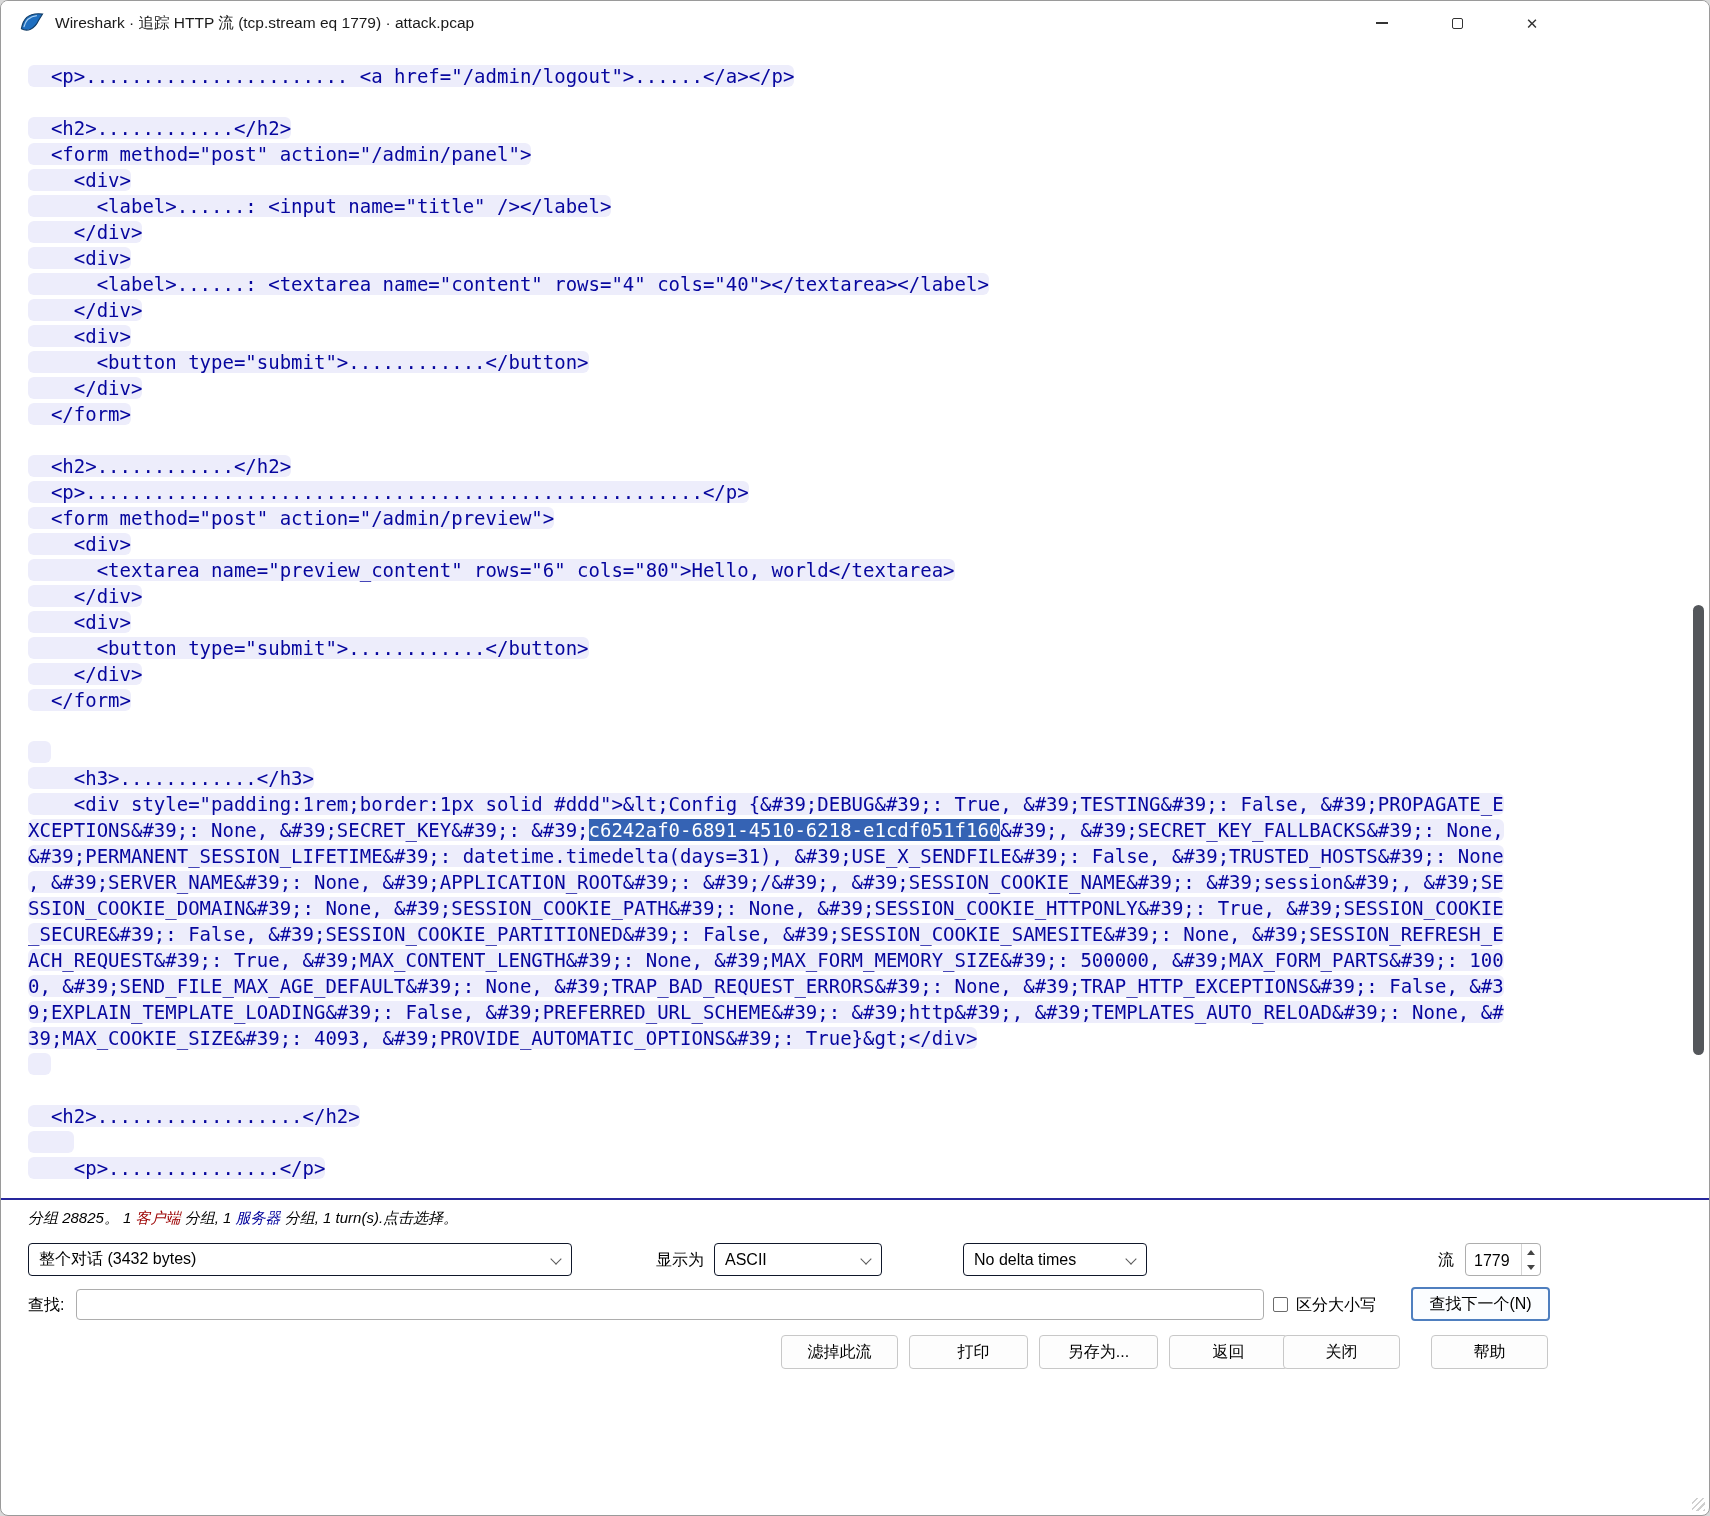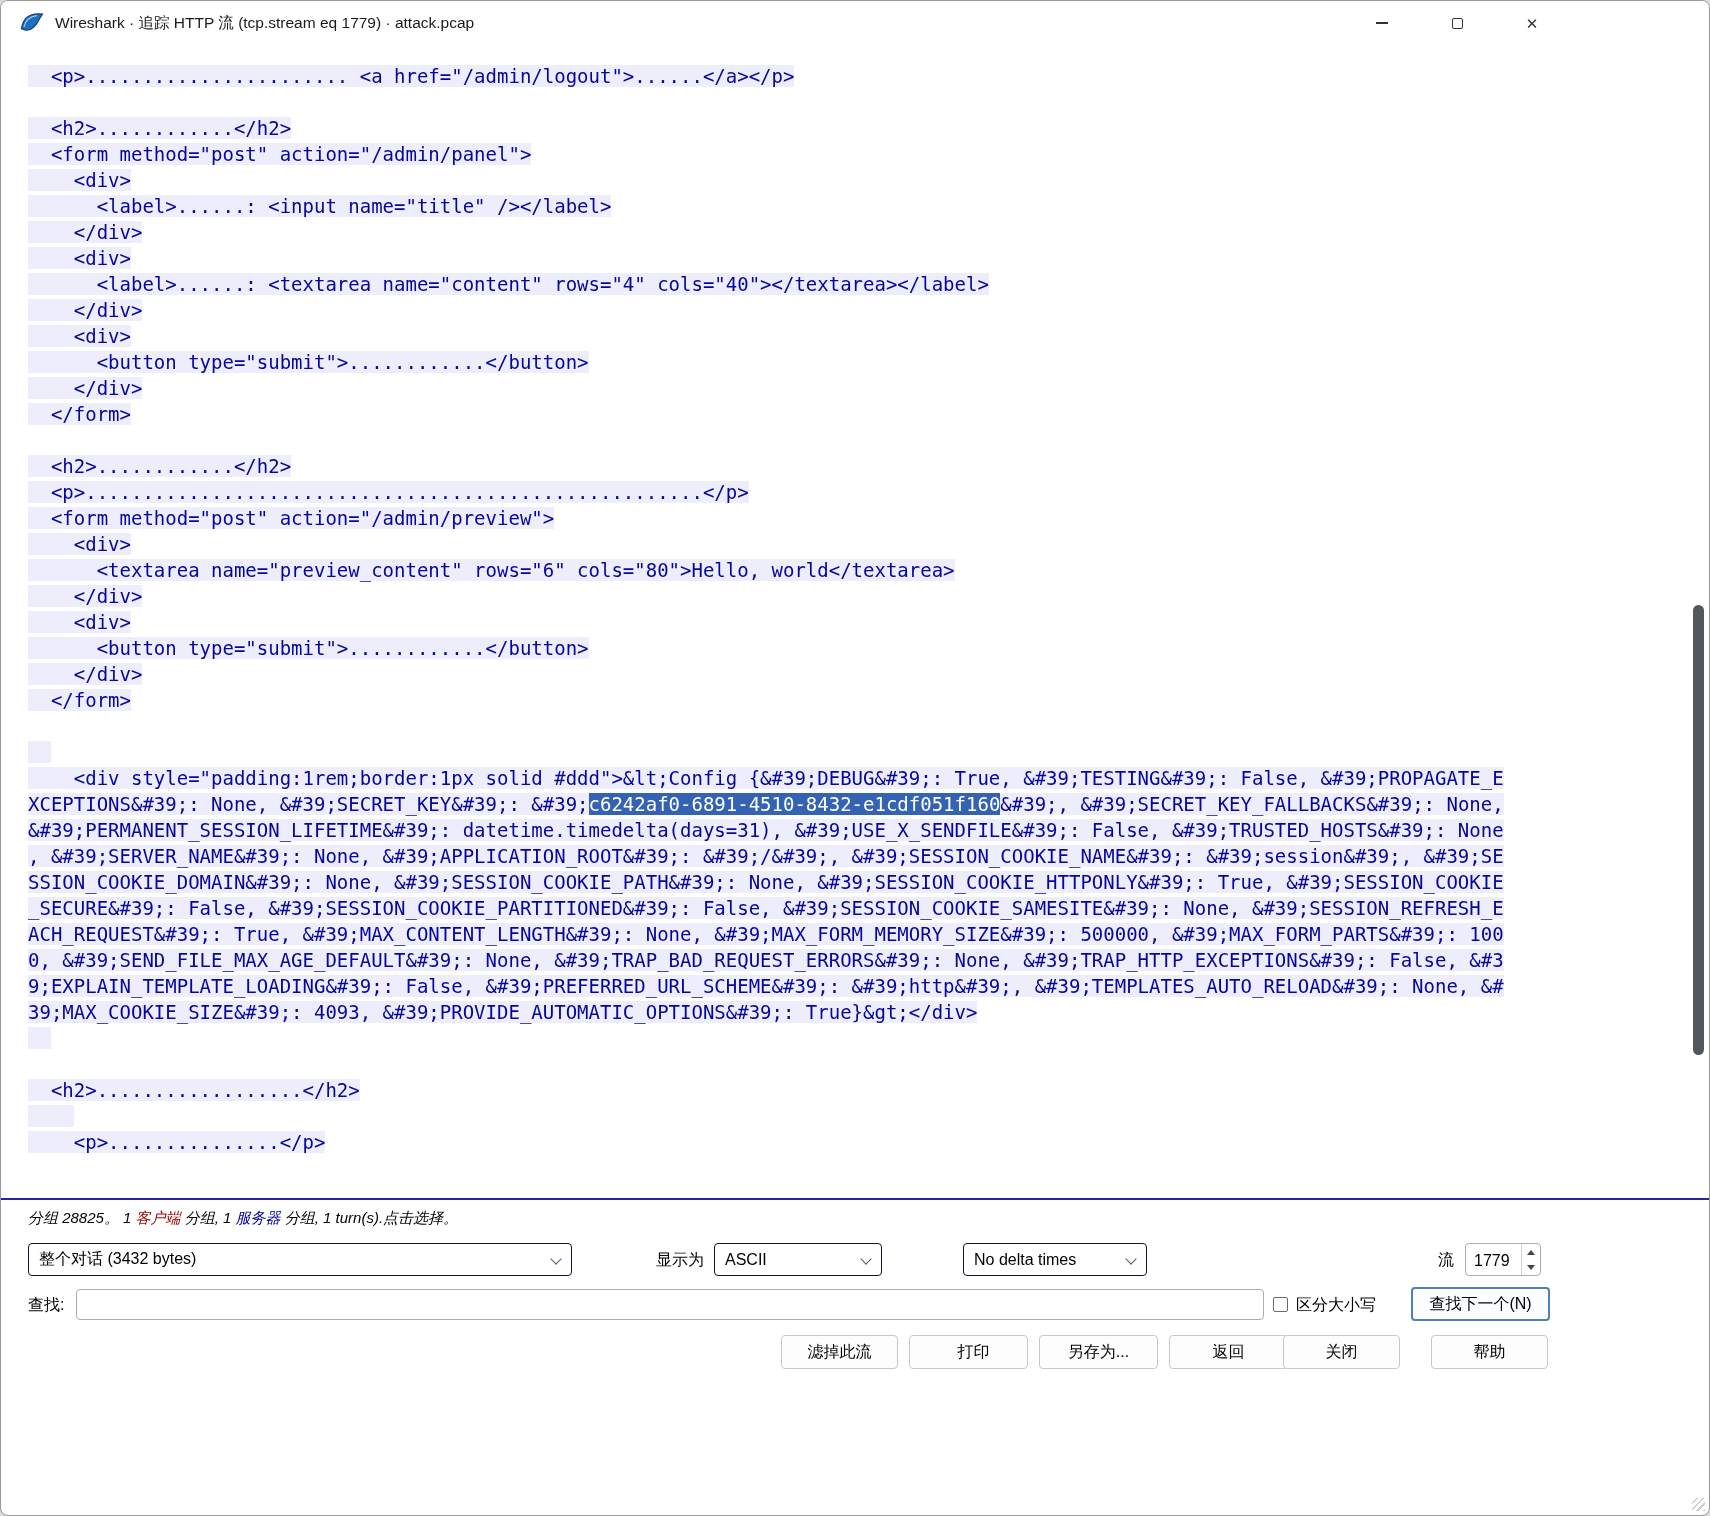--- a/index.html
+++ b/index.html
@@ -24,21 +24,21 @@
   
   .stream-area {
     position: absolute; top: 44px; left: 0; width: 1710px; height: 1153px;
     background: #ffffff; overflow: hidden; padding: 18px 0 0 27px;
   }
   .stream-line {
     height: 26px; line-height: 26px; white-space: pre;
     font-family: "DejaVu Sans Mono", monospace; font-size: 19px;
     color: var(--server-text, #06069e);
   }
-  .line-bg { background: var(--server-bg, #ededfb); }
+  .line-bg { background: var(--server-bg, #ededfb); border-radius: 6px; }
   .sel { background: var(--selection-bg, #3563b4); color: #ffffff; }
   
   .scrollbar-track { position: absolute; top: 48px; right: 4px; width: 12px; height: 1146px; background: transparent; }
   .scrollbar-thumb { position: absolute; top: 556px; left: 0; width: 11px; height: 450px; background: #54575b; border-radius: 6px; }
   
   .divider { position: absolute; top: 1197px; left: 0; width: 100%; height: 2px; background: #26269c; }
   
   .statusbar { position: absolute; top: 1208px; left: 27px; height: 24px; font-style: italic; font-size: 15px; color: #000; white-space: pre; }
   .statusbar .client { color: var(--client-red, #9c0000); }
   .statusbar .server { color: var(--server-blue, #00009c); }
@@ -126,22 +126,23 @@
         <div class="stream-line"><span class="line-bg"><span>  &lt;form method="post" action="/admin/preview"&gt;</span></span></div>
         <div class="stream-line"><span class="line-bg"><span>    &lt;div&gt;</span></span></div>
         <div class="stream-line"><span class="line-bg"><span>      &lt;textarea name="preview_content" rows="6" cols="80"&gt;Hello, world&lt;/textarea&gt;</span></span></div>
         <div class="stream-line"><span class="line-bg"><span>    &lt;/div&gt;</span></span></div>
         <div class="stream-line"><span class="line-bg"><span>    &lt;div&gt;</span></span></div>
         <div class="stream-line"><span class="line-bg"><span>      &lt;button type="submit"&gt;............&lt;/button&gt;</span></span></div>
         <div class="stream-line"><span class="line-bg"><span>    &lt;/div&gt;</span></span></div>
         <div class="stream-line"><span class="line-bg"><span>  &lt;/form&gt;</span></span></div>
         <div class="stream-line"></div>
         <div class="stream-line"><span class="line-bg"><span>  </span></span></div>
+        <div class="stream-line"><span class="line-bg"><span>    &lt;h3&gt;............&lt;/h3&gt;</span></span></div>
         <div class="stream-line"><span class="line-bg"><span>    &lt;div style="padding:1rem;border:1px solid #ddd"&gt;&amp;lt;Config {&amp;#39;DEBUG&amp;#39;: True, &amp;#39;TESTING&amp;#39;: False, &amp;#39;PROPAGATE_E</span></span></div>
-        <div class="stream-line"><span class="line-bg"><span>XCEPTIONS&amp;#39;: None, &amp;#39;SECRET_KEY&amp;#39;: &amp;#39;</span><span class="sel">c6242af0-6891-4510-8432-e1cdf051f160</span><span>&amp;#39;, &amp;#39;SECRET_KEY_FALLBACKS&amp;#39;: None,</span></span></div>
+        <div class="stream-line"><span class="line-bg"><span>XCEPTIONS&amp;#39;: None, &amp;#39;SECRET_KEY&amp;#39;: &amp;#39;</span><span class="sel">c6242af0-6891-4510-6218-e1cdf051f160</span><span>&amp;#39;, &amp;#39;SECRET_KEY_FALLBACKS&amp;#39;: None,</span></span></div>
         <div class="stream-line"><span class="line-bg"><span>&amp;#39;PERMANENT_SESSION_LIFETIME&amp;#39;: datetime.timedelta(days=31), &amp;#39;USE_X_SENDFILE&amp;#39;: False, &amp;#39;TRUSTED_HOSTS&amp;#39;: None</span></span></div>
         <div class="stream-line"><span class="line-bg"><span>, &amp;#39;SERVER_NAME&amp;#39;: None, &amp;#39;APPLICATION_ROOT&amp;#39;: &amp;#39;/&amp;#39;, &amp;#39;SESSION_COOKIE_NAME&amp;#39;: &amp;#39;session&amp;#39;, &amp;#39;SE</span></span></div>
         <div class="stream-line"><span class="line-bg"><span>SSION_COOKIE_DOMAIN&amp;#39;: None, &amp;#39;SESSION_COOKIE_PATH&amp;#39;: None, &amp;#39;SESSION_COOKIE_HTTPONLY&amp;#39;: True, &amp;#39;SESSION_COOKIE</span></span></div>
         <div class="stream-line"><span class="line-bg"><span>_SECURE&amp;#39;: False, &amp;#39;SESSION_COOKIE_PARTITIONED&amp;#39;: False, &amp;#39;SESSION_COOKIE_SAMESITE&amp;#39;: None, &amp;#39;SESSION_REFRESH_E</span></span></div>
         <div class="stream-line"><span class="line-bg"><span>ACH_REQUEST&amp;#39;: True, &amp;#39;MAX_CONTENT_LENGTH&amp;#39;: None, &amp;#39;MAX_FORM_MEMORY_SIZE&amp;#39;: 500000, &amp;#39;MAX_FORM_PARTS&amp;#39;: 100</span></span></div>
         <div class="stream-line"><span class="line-bg"><span>0, &amp;#39;SEND_FILE_MAX_AGE_DEFAULT&amp;#39;: None, &amp;#39;TRAP_BAD_REQUEST_ERRORS&amp;#39;: None, &amp;#39;TRAP_HTTP_EXCEPTIONS&amp;#39;: False, &amp;#3</span></span></div>
         <div class="stream-line"><span class="line-bg"><span>9;EXPLAIN_TEMPLATE_LOADING&amp;#39;: False, &amp;#39;PREFERRED_URL_SCHEME&amp;#39;: &amp;#39;http&amp;#39;, &amp;#39;TEMPLATES_AUTO_RELOAD&amp;#39;: None, &amp;#</span></span></div>
         <div class="stream-line"><span class="line-bg"><span>39;MAX_COOKIE_SIZE&amp;#39;: 4093, &amp;#39;PROVIDE_AUTOMATIC_OPTIONS&amp;#39;: True}&amp;gt;&lt;/div&gt;</span></span></div>
         <div class="stream-line"><span class="line-bg"><span>  </span></span></div>
         <div class="stream-line"></div>

